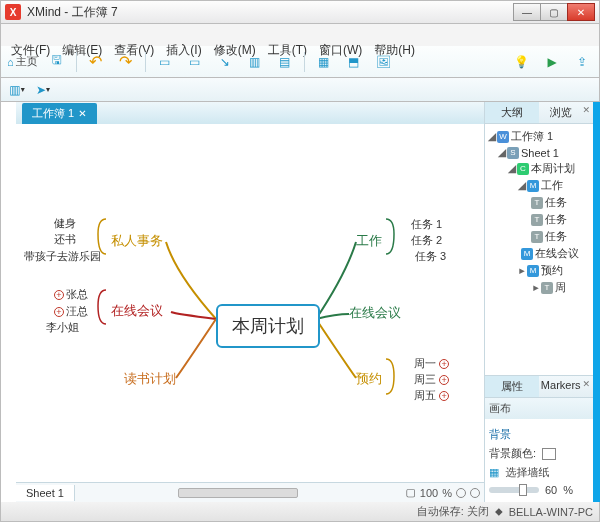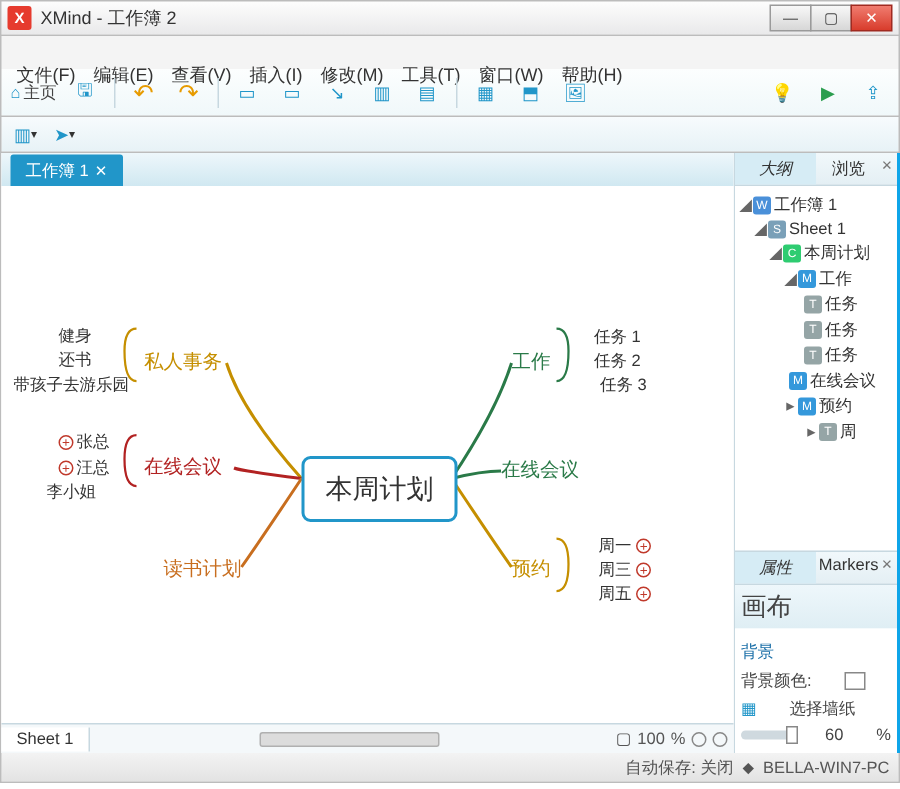--- a/index.html
+++ b/index.html
@@ -22,21 +22,21 @@
 .tb-btn { width:22px; height:22px; display:flex; align-items:center; justify-content:center; cursor:pointer; border-radius:2px; }
 .tb-home { display:flex; align-items:center; gap:2px; font-size:11px; color:#444;}
 .tb-sep { width:1px; height:20px; background:#c7d8e0; }
 .tb-spacer { flex:1; }
 
 
 .subbar { height: 24px; background:linear-gradient(#f7fbfd,#e7f2f6); border-left:1px solid #bcbcbc; border-right:1px solid #bcbcbc; border-bottom:1px solid #bcbcbc; display:flex; align-items:center; padding:0 6px; gap:6px;}
 .subbar .tb-btn { width:20px; height:18px; }
 
 
-.main { display:flex; height: 400px; border-left:1px solid #bcbcbc; border-right:2px solid #0ea5e9; }
+.main { display:flex; height: 400px; border-left:1px solid #bcbcbc; border-right:7px solid #0ea5e9;padding-left:15px; }
 .canvas-area { flex:1; display:flex; flex-direction:column; position:relative; background:#fff; }
 .doc-tabs { height:22px; background:linear-gradient(#eef7fb,#d0e8f1); display:flex; align-items:flex-end; padding-left:6px; }
 .doc-tab { background:#2196c9; color:#fff; padding:3px 10px; font-size:11px; display:flex; align-items:center; gap:4px; border-radius:2px 2px 0 0;}
 .doc-tab .x { font-size:10px; }
 .canvas { flex:1; position:relative; overflow:hidden; background:#fff; }
 
 
 .center-node { position:absolute; left:200px; top:180px; border:2px solid #2196c9; border-radius:6px; padding:8px 14px; font-size:18px; font-weight:500; background:#fff;}
 .branch { position:absolute; font-size:13px; }
 .branch.b1 { left:95px; top:108px; color:#c58f00; }
@@ -66,51 +66,51 @@
 .sheet-tab { padding:2px 10px; font-size:11px; border-right:1px solid #c7d8e0; background:#fff;}
 .scroll-h { flex:1; display:flex; align-items:center; justify-content:center; }
 .scroll-h .bar { height:10px; width:120px; background:#dcdcdc; border:1px solid #b0b0b0; border-radius:2px;}
 .zoom-area { display:flex; align-items:center; gap:4px; padding:0 4px; font-size:11px; color:#555;}
 .zoom-area .dot{ width:10px; height:10px; border:1px solid #888; border-radius:50%;}
 
 
 .side { width:109px; border-left:1px solid #c7d8e0; display:flex; flex-direction:column; background:#f5fafd;}
 .panel-tabs { height:22px; display:flex; border-bottom:1px solid #c7d8e0; background:linear-gradient(#f1f8fb,#e4eff4);}
 .panel-tab { flex:1; text-align:center; font-size:11px; padding:3px 0; color:#333; cursor:pointer;}
-.panel-tab.active { background:#d6ecf5;font-style:italic; }
+.panel-tab.active { background:#d6ecf5; }
 .panel-tab .x { float:right; margin-right:3px; font-size:9px; color:#777;}
 .outline { flex:1; overflow:auto; font-size:11px; padding:4px 2px; background:#fff;}
 .outline .row { display:flex; align-items:center; white-space:nowrap; padding:1px 0;}
 .outline .tw { color:#666; width:10px; text-align:center; display:inline-block;}
 .outline .ic { width:12px; height:12px; display:inline-flex; align-items:center; justify-content:center; font-size:8px; color:#fff; margin-right:2px; border-radius:2px;}
 .ic.wb { background:#4a90d9; }
 .ic.sh { background:#7aa0b8; }
 .ic.c { background:#2ecc71; }
 .ic.m { background:#3498db; }
 .ic.t { background:#95a5a6; }
 .outline .lbl {}
 .panel-sec { border-top:1px solid #c7d8e0; }
-.panel-title { background:linear-gradient(#eef7fb,#dfeef4); padding:3px 4px; font-size:17px; color:#444; display:flex; align-items:center;}
+.panel-title { background:linear-gradient(#eef7fb,#dfeef4); padding:3px 4px; font-size:11px; color:#444; display:flex; align-items:center;}
 .panel-body { background:#fff; padding:4px; font-size:11px;}
 .panel-body .grp { color:#1b6fa8; margin:4px 0 2px; }
-.panel-body .rowp { display:flex; align-items:center; gap:22px; padding:2px 0; color:#444;}
+.panel-body .rowp { display:flex; align-items:center; gap:6px; padding:2px 0; color:#444;}
 .swatch { width:14px; height:12px; border:1px solid #888; background:#fff;}
 .slider { width:50px; height:6px; background:#cfd9df; border-radius:3px; position:relative;}
 .slider .th { position:absolute; left:30px; top:-3px; width:8px; height:12px; background:#fff; border:1px solid #888;}
 
 
 .status { height:20px; background:linear-gradient(#f3f3f3,#e3e3e3); border:1px solid #bcbcbc; border-top:none; display:flex; align-items:center; font-size:11px; color:#555; padding:0 6px;}
 .status .sp { flex:1;}
 </style>
 </head>
 <body>
 
 <div class="titlebar">
   <div class="logo">X</div>
-  <div class="title">XMind - 工作簿 2</div>
+  <div class="title">XMind - 工作簿 7</div>
   <div class="winbtns">
     <div class="winbtn">—</div>
     <div class="winbtn">▢</div>
     <div class="winbtn close">✕</div>
   </div>
 </div>
 
 <div class="menubar">
   <span>文件(F)</span>
   <span>编辑(E)</span>

